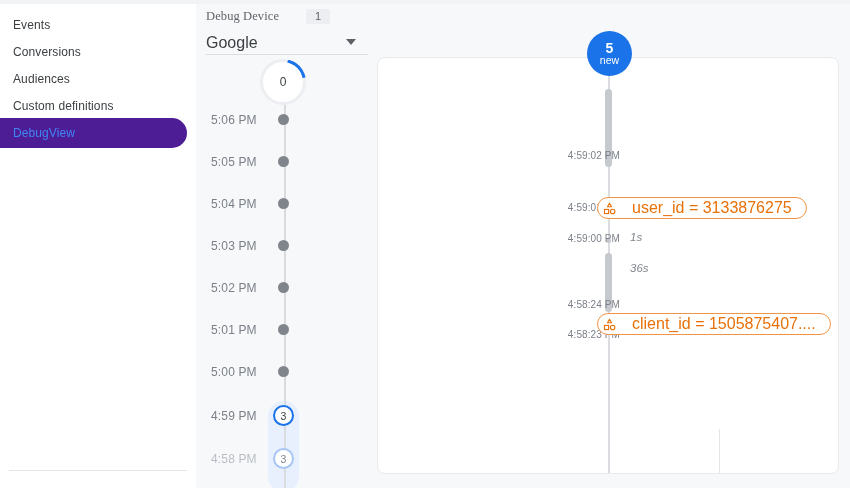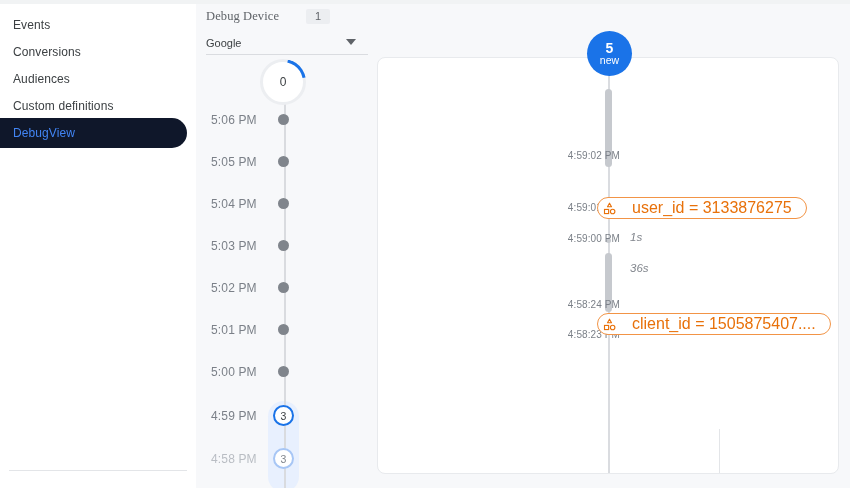--- a/index.html
+++ b/index.html
@@ -41,21 +41,21 @@
     align-items: center;
     padding-left: 13px;
     border-top-right-radius: 16px;
     border-bottom-right-radius: 16px;
     cursor: pointer;
     font-size: 12px;
     color: #3c4043;
     letter-spacing: .1px;
   }
   .nav-item.active {
-    background: #0f172a;
+    background: #4c1d95;
     color: #4285f4;
   }
   .nav-item .lbl { pointer-events: none; }
 
   .sidebar-divider {
     position: absolute;
     left: 9px; top: 466px;
     width: 178px; height: 1px;
     background: #e3e5e8;
   }
@@ -91,21 +91,21 @@
   .device-select {
     position: relative;
     margin-top: 7px;
     height: 24px;
     border-bottom: 1px solid #dadce0;
     display: flex;
     align-items: center;
     cursor: pointer;
   }
   .device-value {
-    font-size: 11px;
+    font-size: 16px;
     color: #3c4043;
     text-align: right;
   }
   .chev {
     position: absolute;
     right: 12px; top: 8px;
     width: 0; height: 0;
     border-left: 5px solid transparent;
     border-right: 5px solid transparent;
     border-top: 6px solid #5f6368;

